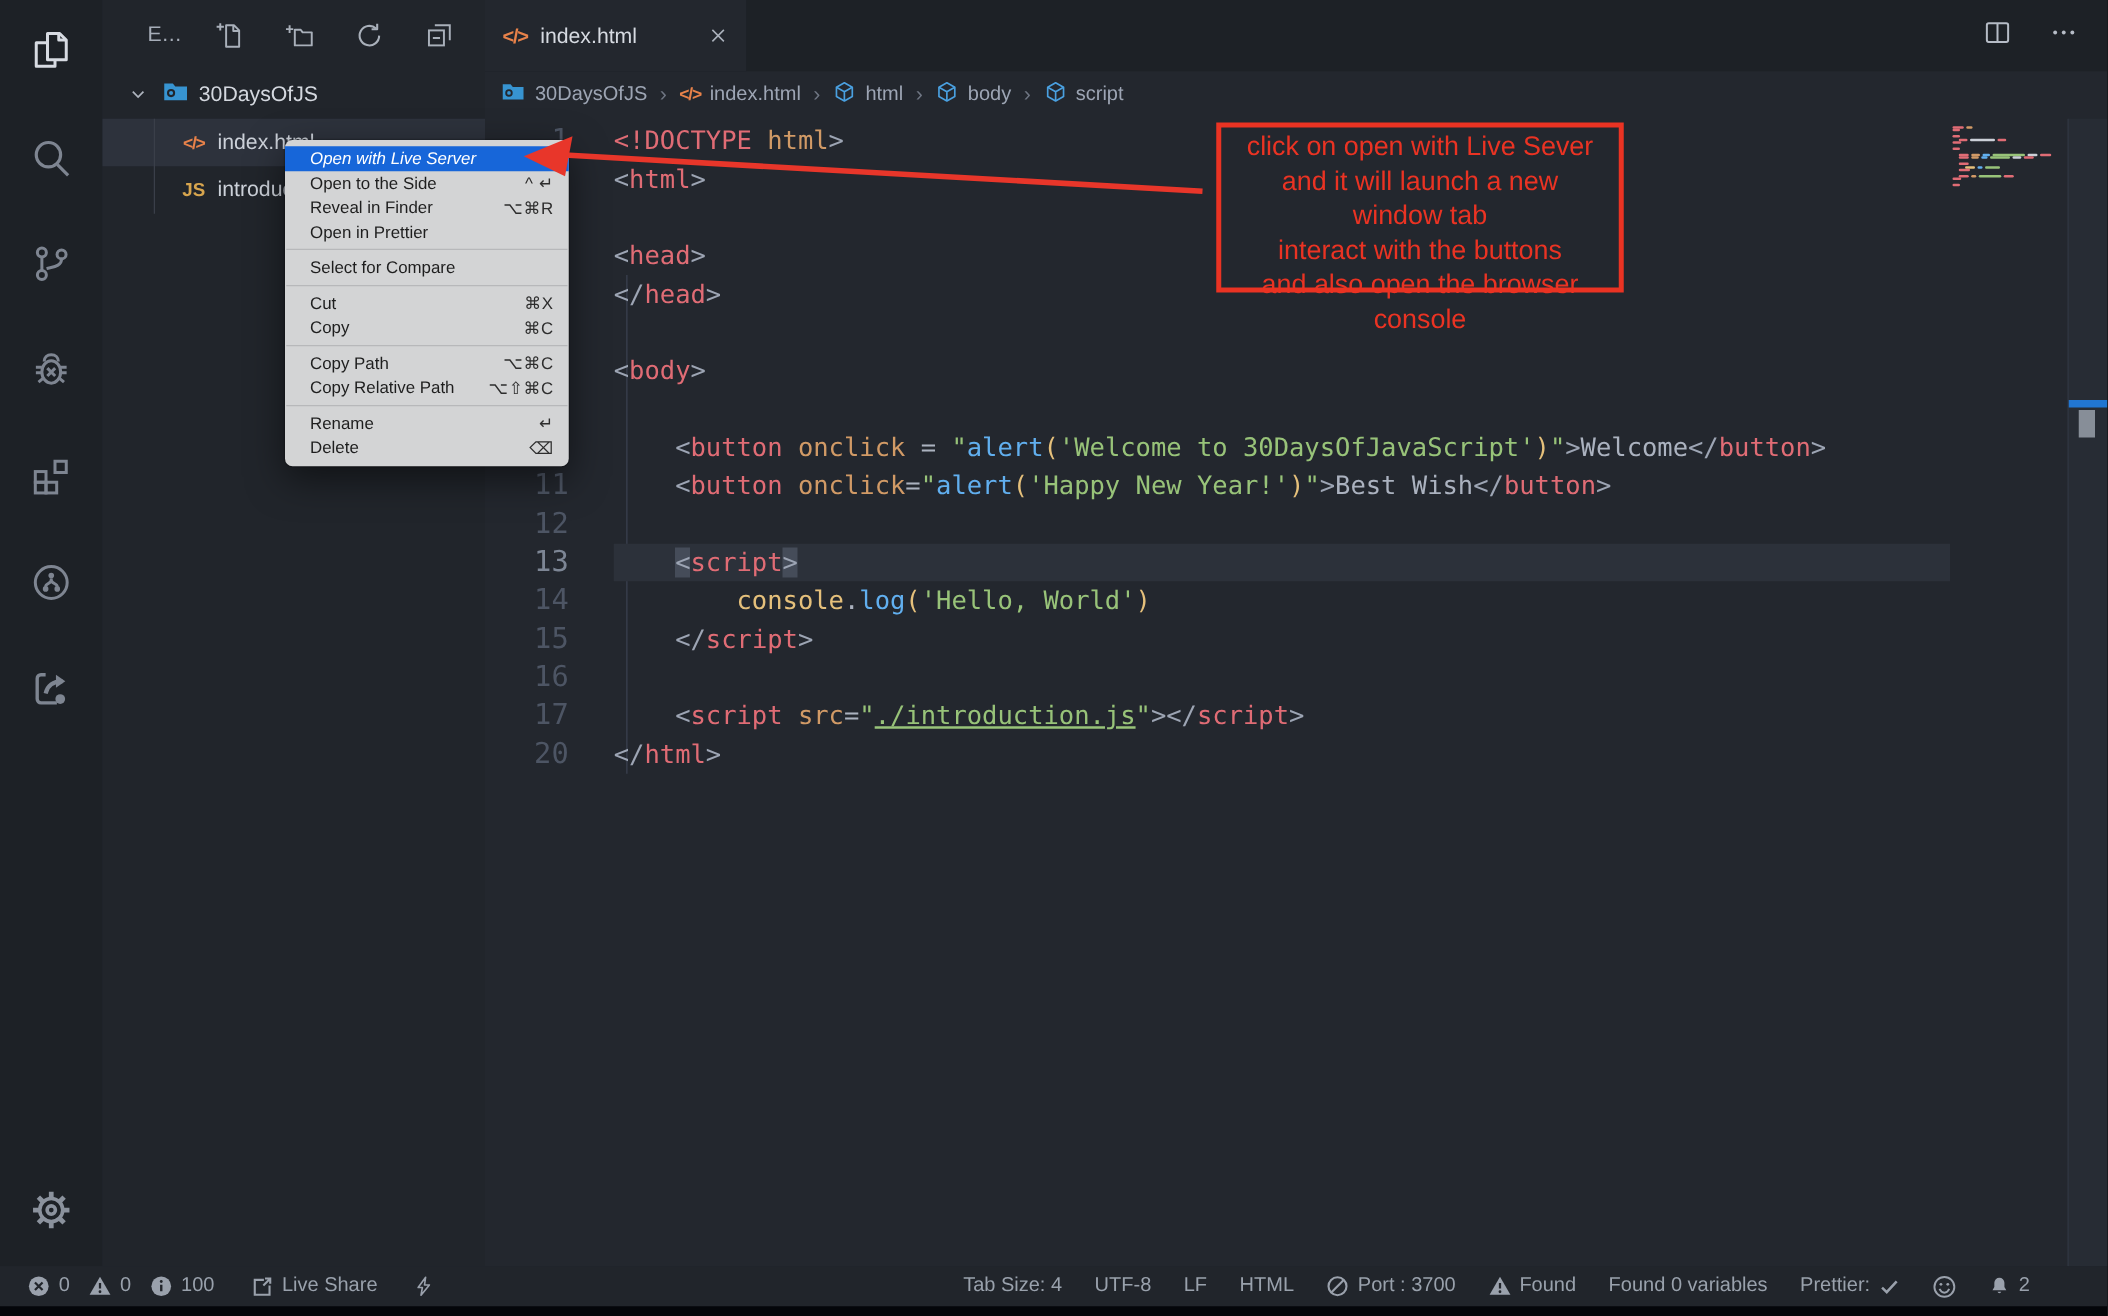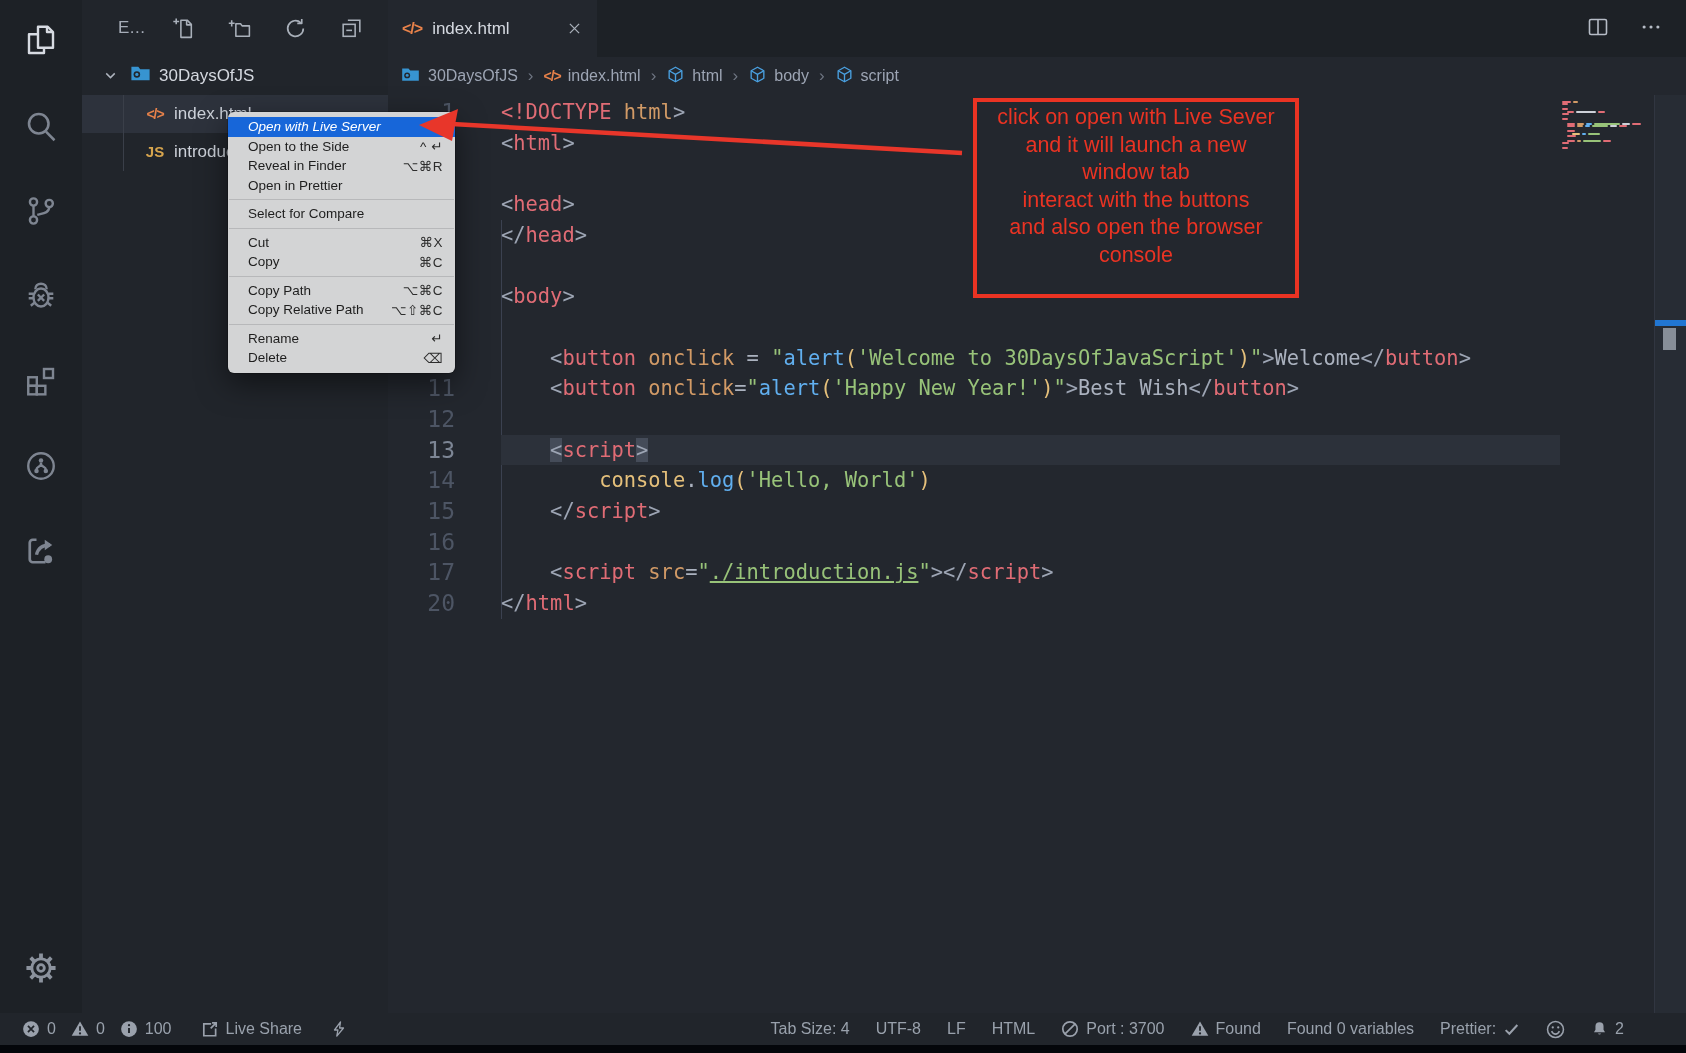--- a/index.html
+++ b/index.html
@@ -42,21 +42,21 @@
   .bc-item{display:flex;align-items:center;gap:7px;}
   .bc-sep{color:#6f7683;font-size:17px;}
 
   
   .editor{position:absolute;top:95px;left:0;right:0;bottom:0;}
   .code-lines{position:absolute;left:0;top:2px;right:126px;
      font-family:"DejaVu Sans Mono","Liberation Mono",monospace;font-size:20.4px;}
   .line{height:30.7px;display:flex;}
   .gut{flex:none;width:67px;text-align:right;color:#4d5564;font-size:23px;line-height:30.7px;}
   .gut.cur{color:#7d8695;}
-  .lbody{flex:1;margin-left:46px;white-space:pre;line-height:30.7px;}
+  .lbody{flex:1;margin-left:36px;white-space:pre;line-height:30.7px;}
   .line.current .lbody{background:#2c313a;}
   .tk-pu{color:#9da5b4;} .tk-tag{color:#e06c75;} .tk-attr{color:#d19a66;}
   .tk-str{color:#98c379;} .tk-strU{color:#98c379;text-decoration:underline;}
   .tk-fn{color:#61afef;} .tk-gold{color:#e5c07b;} .tk-txt{color:#abb2bf;}
   .tk-bx{color:#9da5b4;background:#454c59;}
   .indent-guide{position:absolute;left:113px;top:125px;height:399px;border-left:1px solid #3b4150;}
 
   .minimap{position:absolute;top:6px;right:34px;width:90px;}
   .mm-row{height:2px;margin-bottom:0.45px;display:flex;gap:2px;}
   .mm-seg{height:2px;border-radius:1px;flex:none;}
@@ -76,21 +76,21 @@
   
   .context-menu{position:absolute;left:228px;top:112px;width:227px;background:#d3d4d5;
      border-radius:6px;padding:5px 0;z-index:50;font-size:13.5px;color:#1e1e1e;
      box-shadow:0 10px 30px rgba(0,0,0,.5),0 0 0 1px rgba(0,0,0,.18);}
   .cm-item{height:19.5px;display:flex;align-items:center;padding:0 12px 0 20px;}
   .cm-item.hl{background:var(--accent,#1766d9);color:#fff;font-style:italic;}
   .cm-key{margin-left:auto;color:#2d2d2d;letter-spacing:.5px;}
   .cm-sep{border-top:1px solid #b7b8ba;margin:4px 1px;}
 
   
-  .annotation{position:absolute;left:973px;top:98px;width:326px;height:200px;box-sizing:border-box;
+  .annotation{position:absolute;left:973px;top:98px;width:326px;height:136px;box-sizing:border-box;
      border:4px solid var(--annotation,#ea3323);color:var(--annotation,#ea3323);z-index:55;
      text-align:center;font-size:21.5px;line-height:27.5px;padding-top:2px;white-space:pre-line;}
   .arrow-svg{position:absolute;left:0;top:0;z-index:60;pointer-events:none;}
 </style>
 </head>
 <body>
 
 <div class="app" style="--accent: #1766d9; --annotation: #ea3323;">
 
   <div class="activity-bar">

